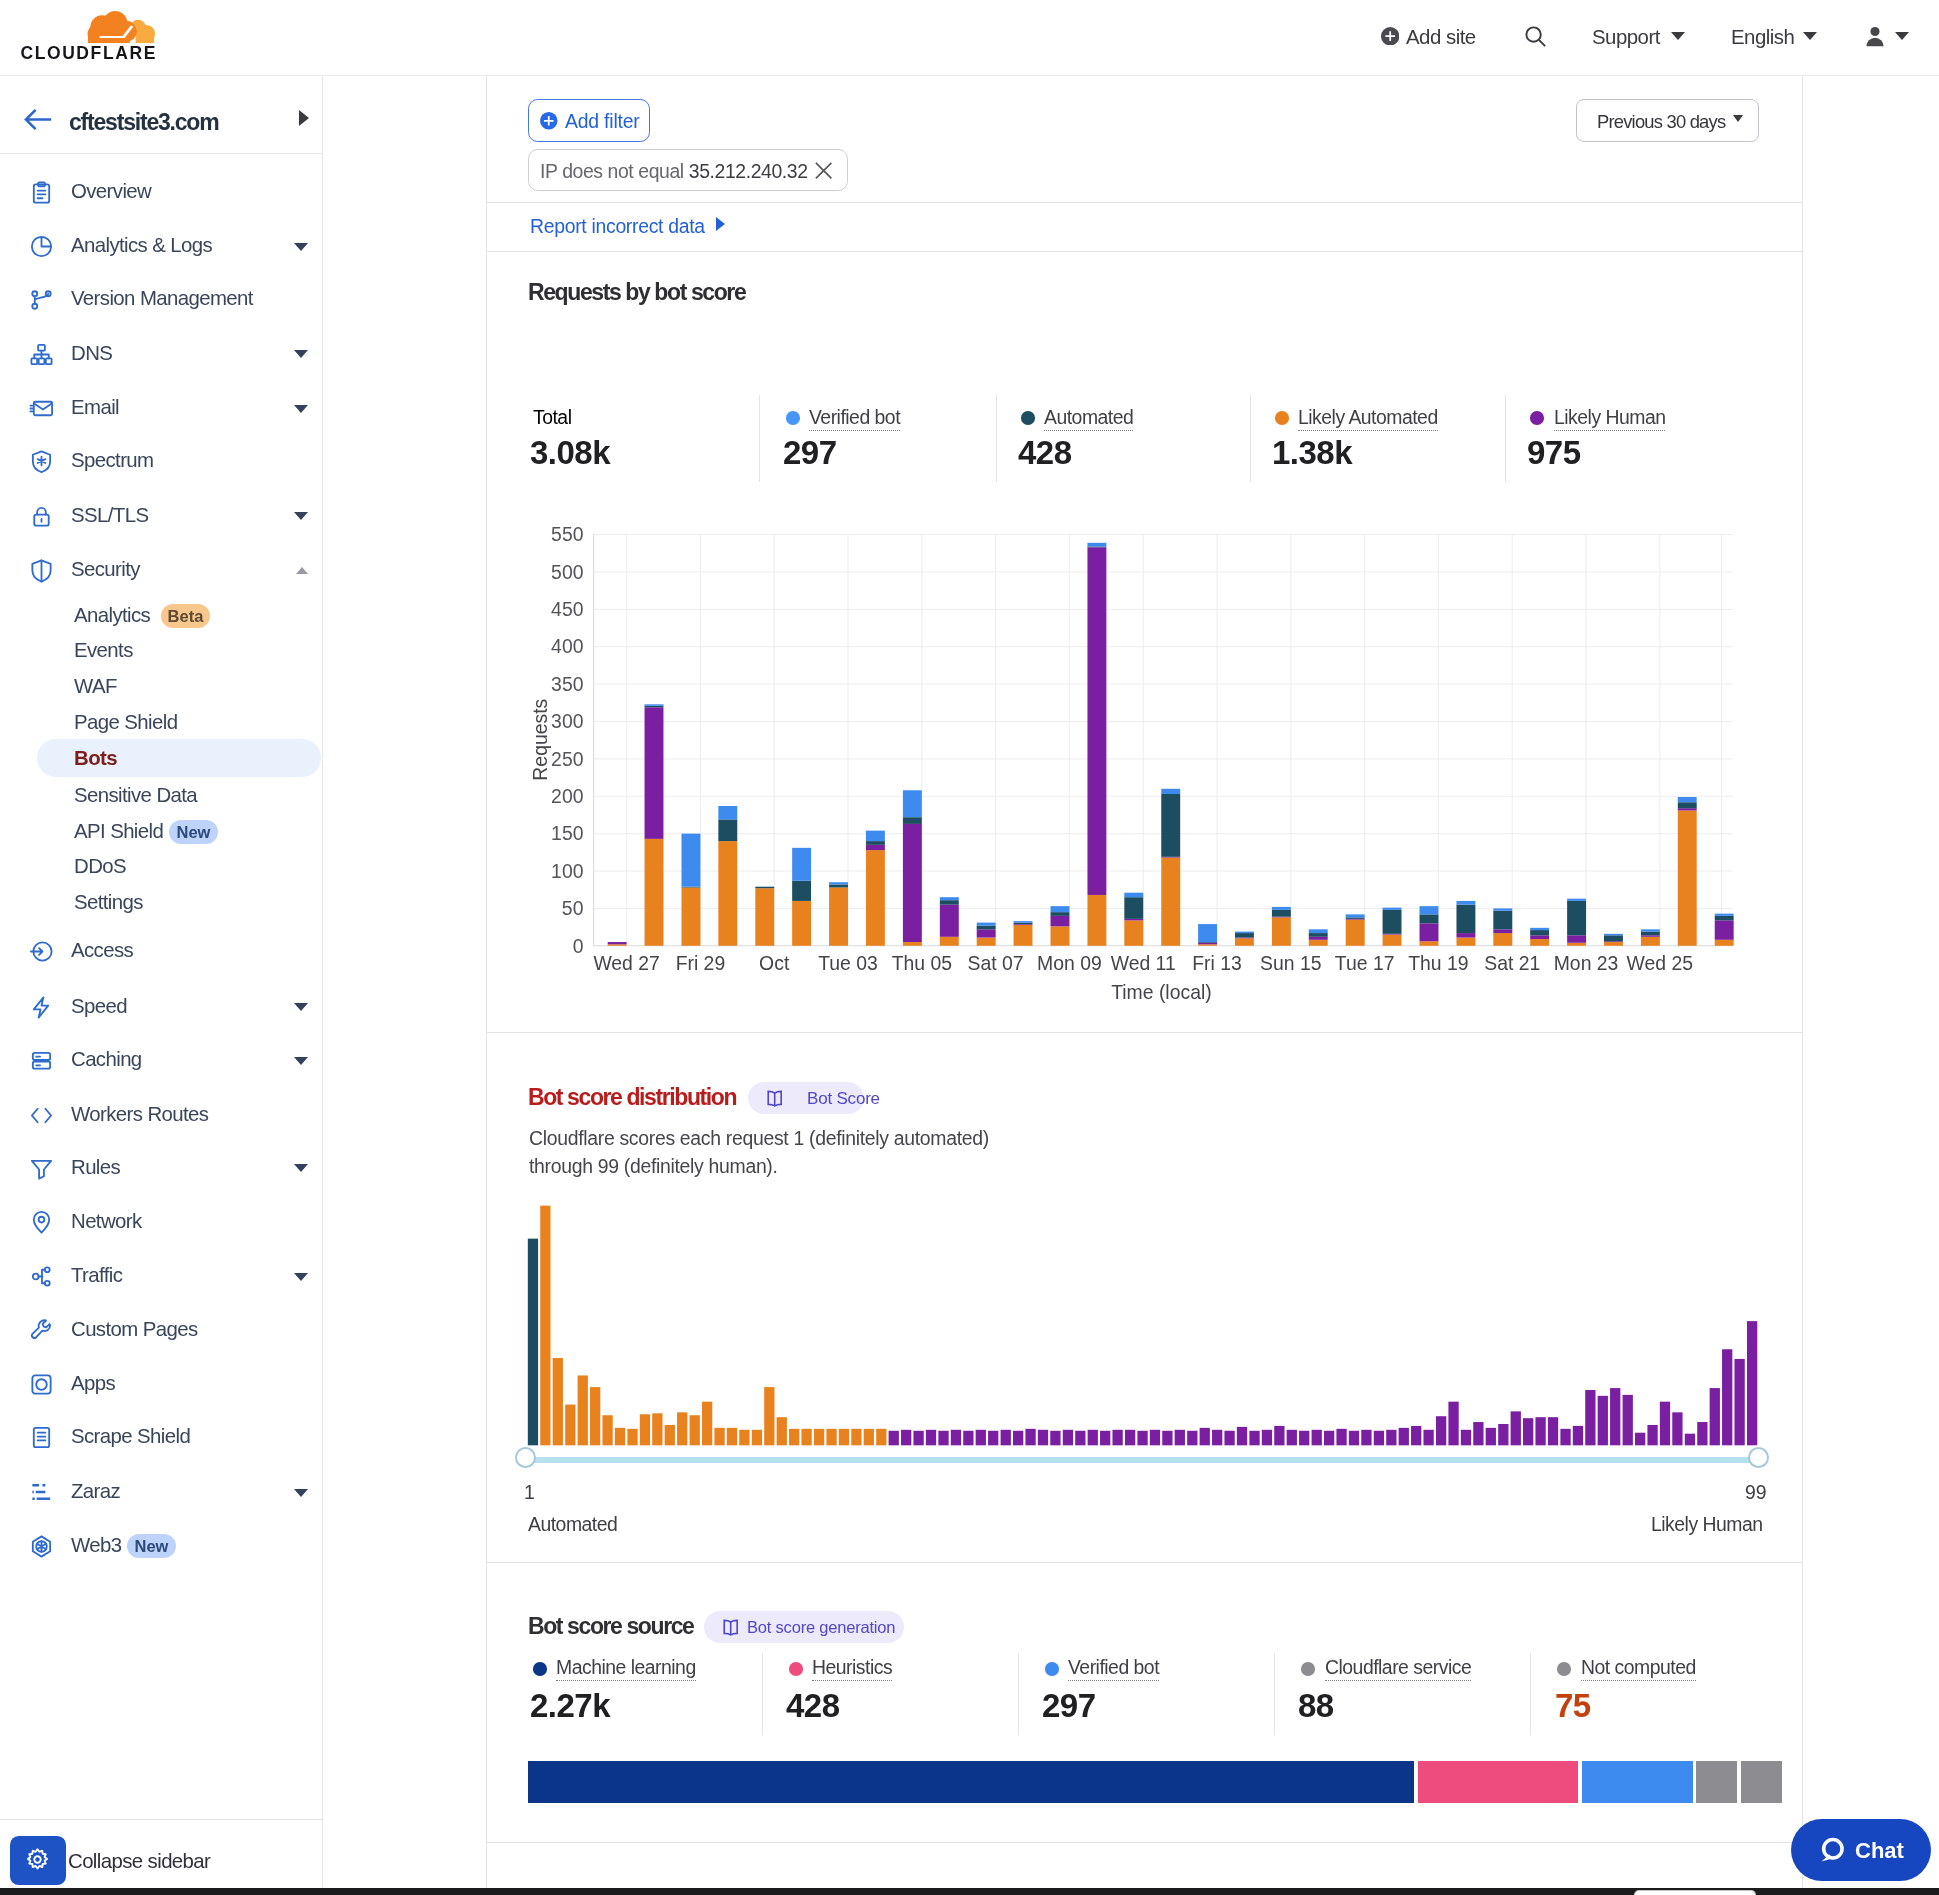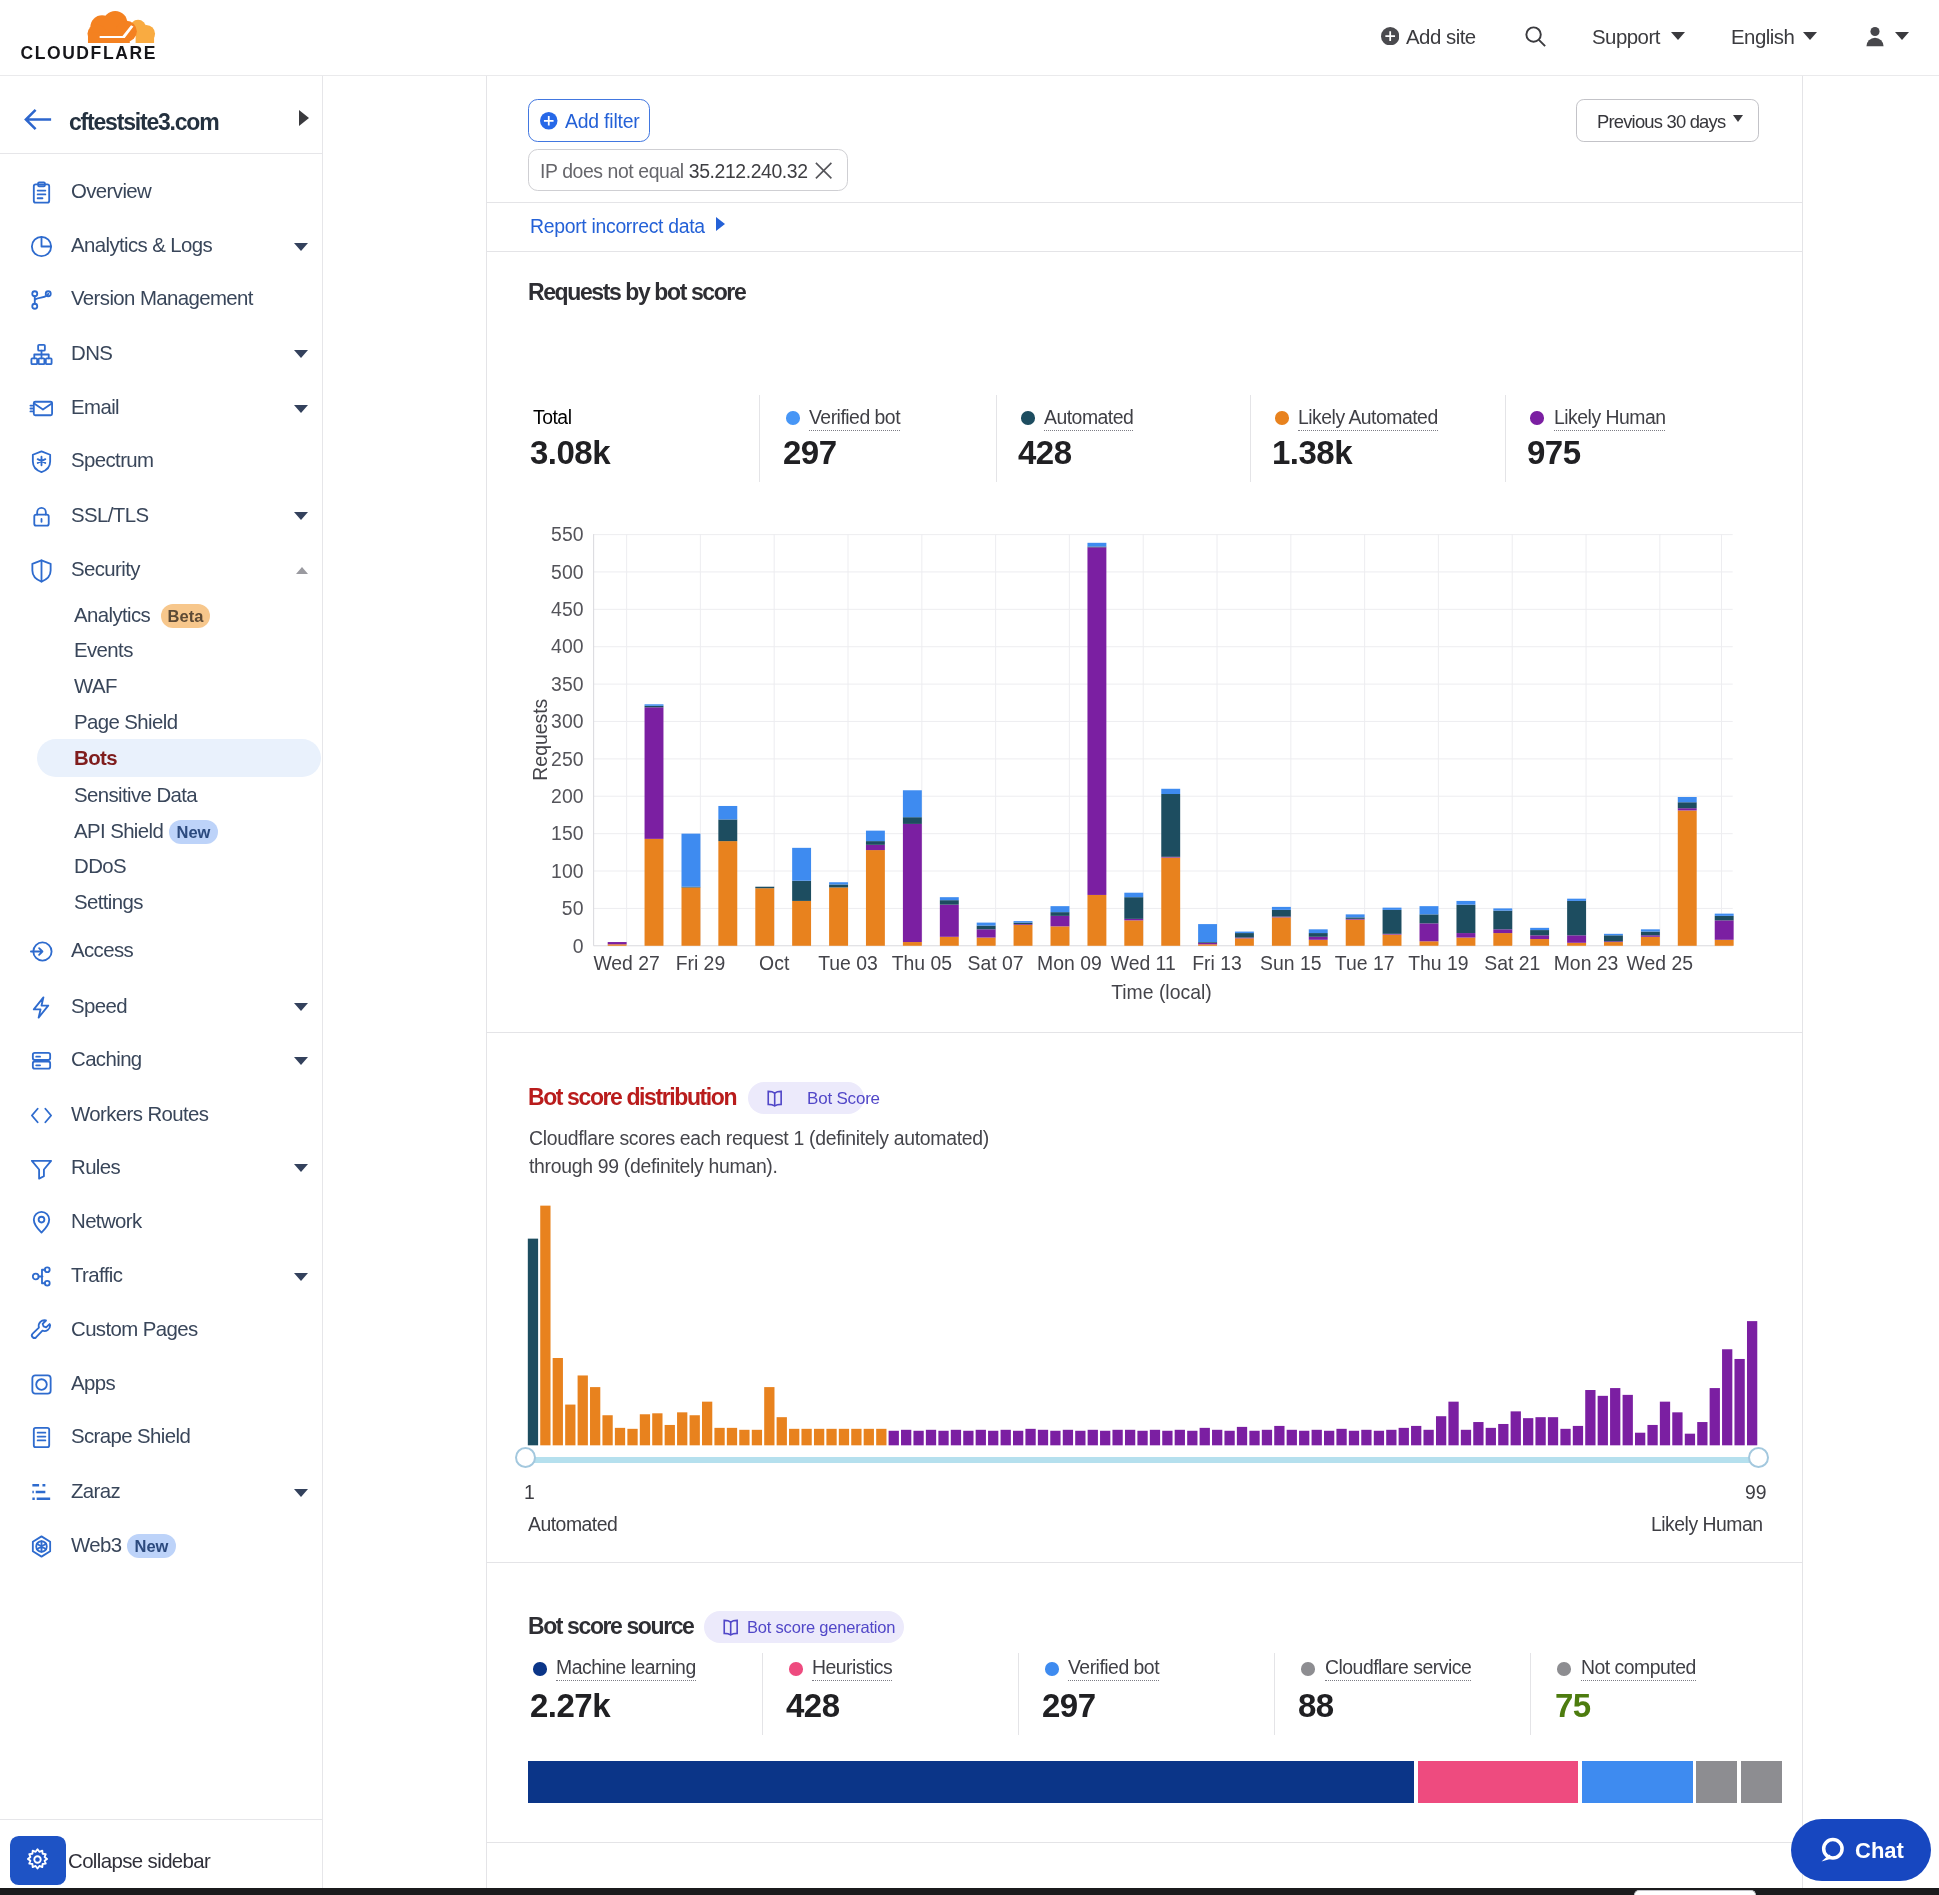--- a/index.html
+++ b/index.html
@@ -542,21 +542,21 @@
 <div class="abs" style="left:812px;top:1656px;font-size:19.4px;letter-spacing:-0.5px;color:#3f3f45;border-bottom:1.9px dotted #7c7c84;padding-bottom:1px;">Heuristics</div>
 <div class="abs" style="left:786px;top:1687px;font-size:33px;letter-spacing:-0.5px;font-weight:bold;color:#202023;">428</div>
 <div class="abs" style="left:1045px;top:1662px;width:13.6px;height:13.6px;border-radius:6.8px;background:#3e8bf0;"></div>
 <div class="abs" style="left:1068px;top:1656px;font-size:19.4px;letter-spacing:-0.5px;color:#3f3f45;border-bottom:1.9px dotted #7c7c84;padding-bottom:1px;">Verified bot</div>
 <div class="abs" style="left:1042px;top:1687px;font-size:33px;letter-spacing:-0.5px;font-weight:bold;color:#202023;">297</div>
 <div class="abs" style="left:1301px;top:1662px;width:13.6px;height:13.6px;border-radius:6.8px;background:#8d8d91;"></div>
 <div class="abs" style="left:1325px;top:1656px;font-size:19.4px;letter-spacing:-0.5px;color:#3f3f45;border-bottom:1.9px dotted #7c7c84;padding-bottom:1px;">Cloudflare service</div>
 <div class="abs" style="left:1298px;top:1687px;font-size:33px;letter-spacing:-0.5px;font-weight:bold;color:#202023;">88</div>
 <div class="abs" style="left:1557px;top:1662px;width:13.6px;height:13.6px;border-radius:6.8px;background:#8d8d91;"></div>
 <div class="abs" style="left:1581px;top:1656px;font-size:19.4px;letter-spacing:-0.5px;color:#3f3f45;border-bottom:1.9px dotted #7c7c84;padding-bottom:1px;">Not computed</div>
-<div class="abs" style="left:1555px;top:1687px;font-size:33px;letter-spacing:-0.5px;font-weight:bold;color:#4d7c0f;">75</div>
+<div class="abs" style="left:1555px;top:1687px;font-size:33px;letter-spacing:-0.5px;font-weight:bold;color:#c2410c;">75</div>
 <div class="abs" style="left:528px;top:1761px;width:886px;height:42px;background:#0b3588;"></div>
 <div class="abs" style="left:1418px;top:1761px;width:160px;height:42px;background:#ee4b7f;"></div>
 <div class="abs" style="left:1582px;top:1761px;width:111px;height:42px;background:#3e8bf0;"></div>
 <div class="abs" style="left:1696px;top:1761px;width:41px;height:42px;background:#8d8d91;"></div>
 <div class="abs" style="left:1741px;top:1761px;width:41px;height:42px;background:#8d8d91;"></div>
 <div class="abs" style="left:0;top:1888px;width:1940px;height:6.8px;background:#1b1b1d;"></div>
 <div class="abs" style="left:1634px;top:1890px;width:122px;height:4.9px;background:#fff;border:1.5px solid #c3c3c8;border-radius:7.8px 7.8px 0 0;border-bottom:none;"></div>
 <div class="abs" style="left:1791px;top:1819px;width:140px;height:62px;border-radius:31px;background:#1747c0;"></div>
 <svg class="abs" style="left:1818px;top:1836px;" width="28" height="28" viewBox="0 0 32 32">
       <circle cx="17" cy="14.5" r="10.5" fill="none" stroke="#fff" stroke-width="4"></circle>

